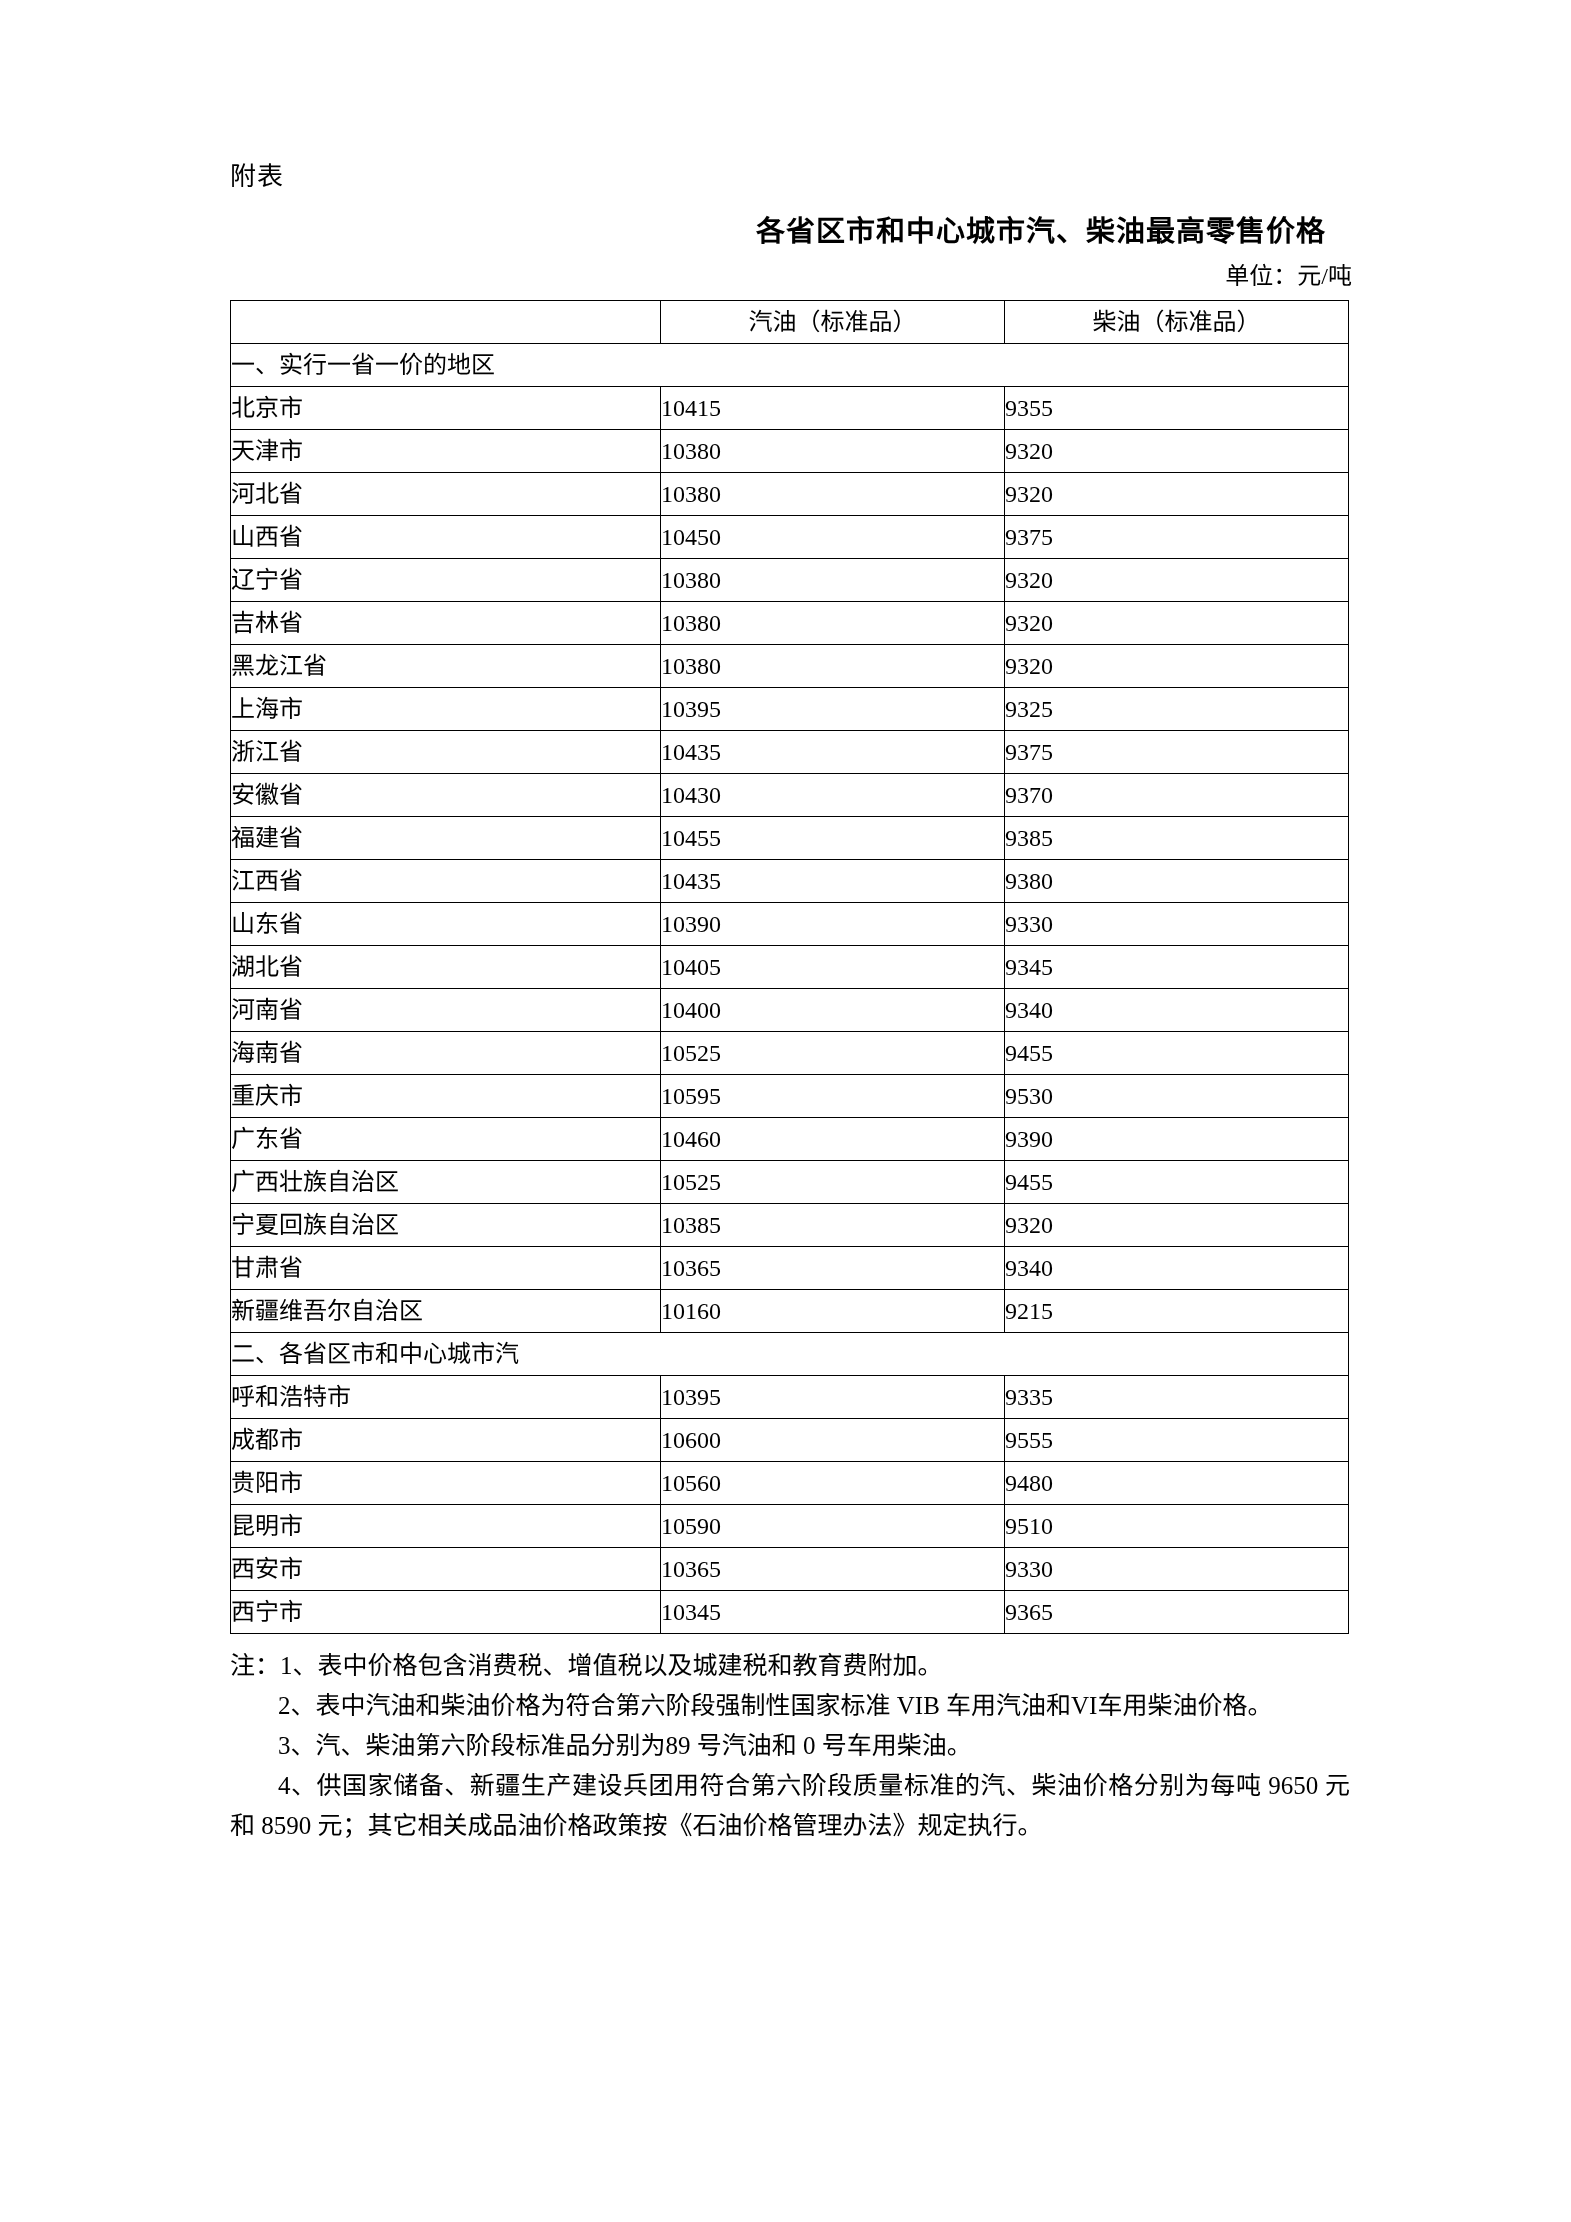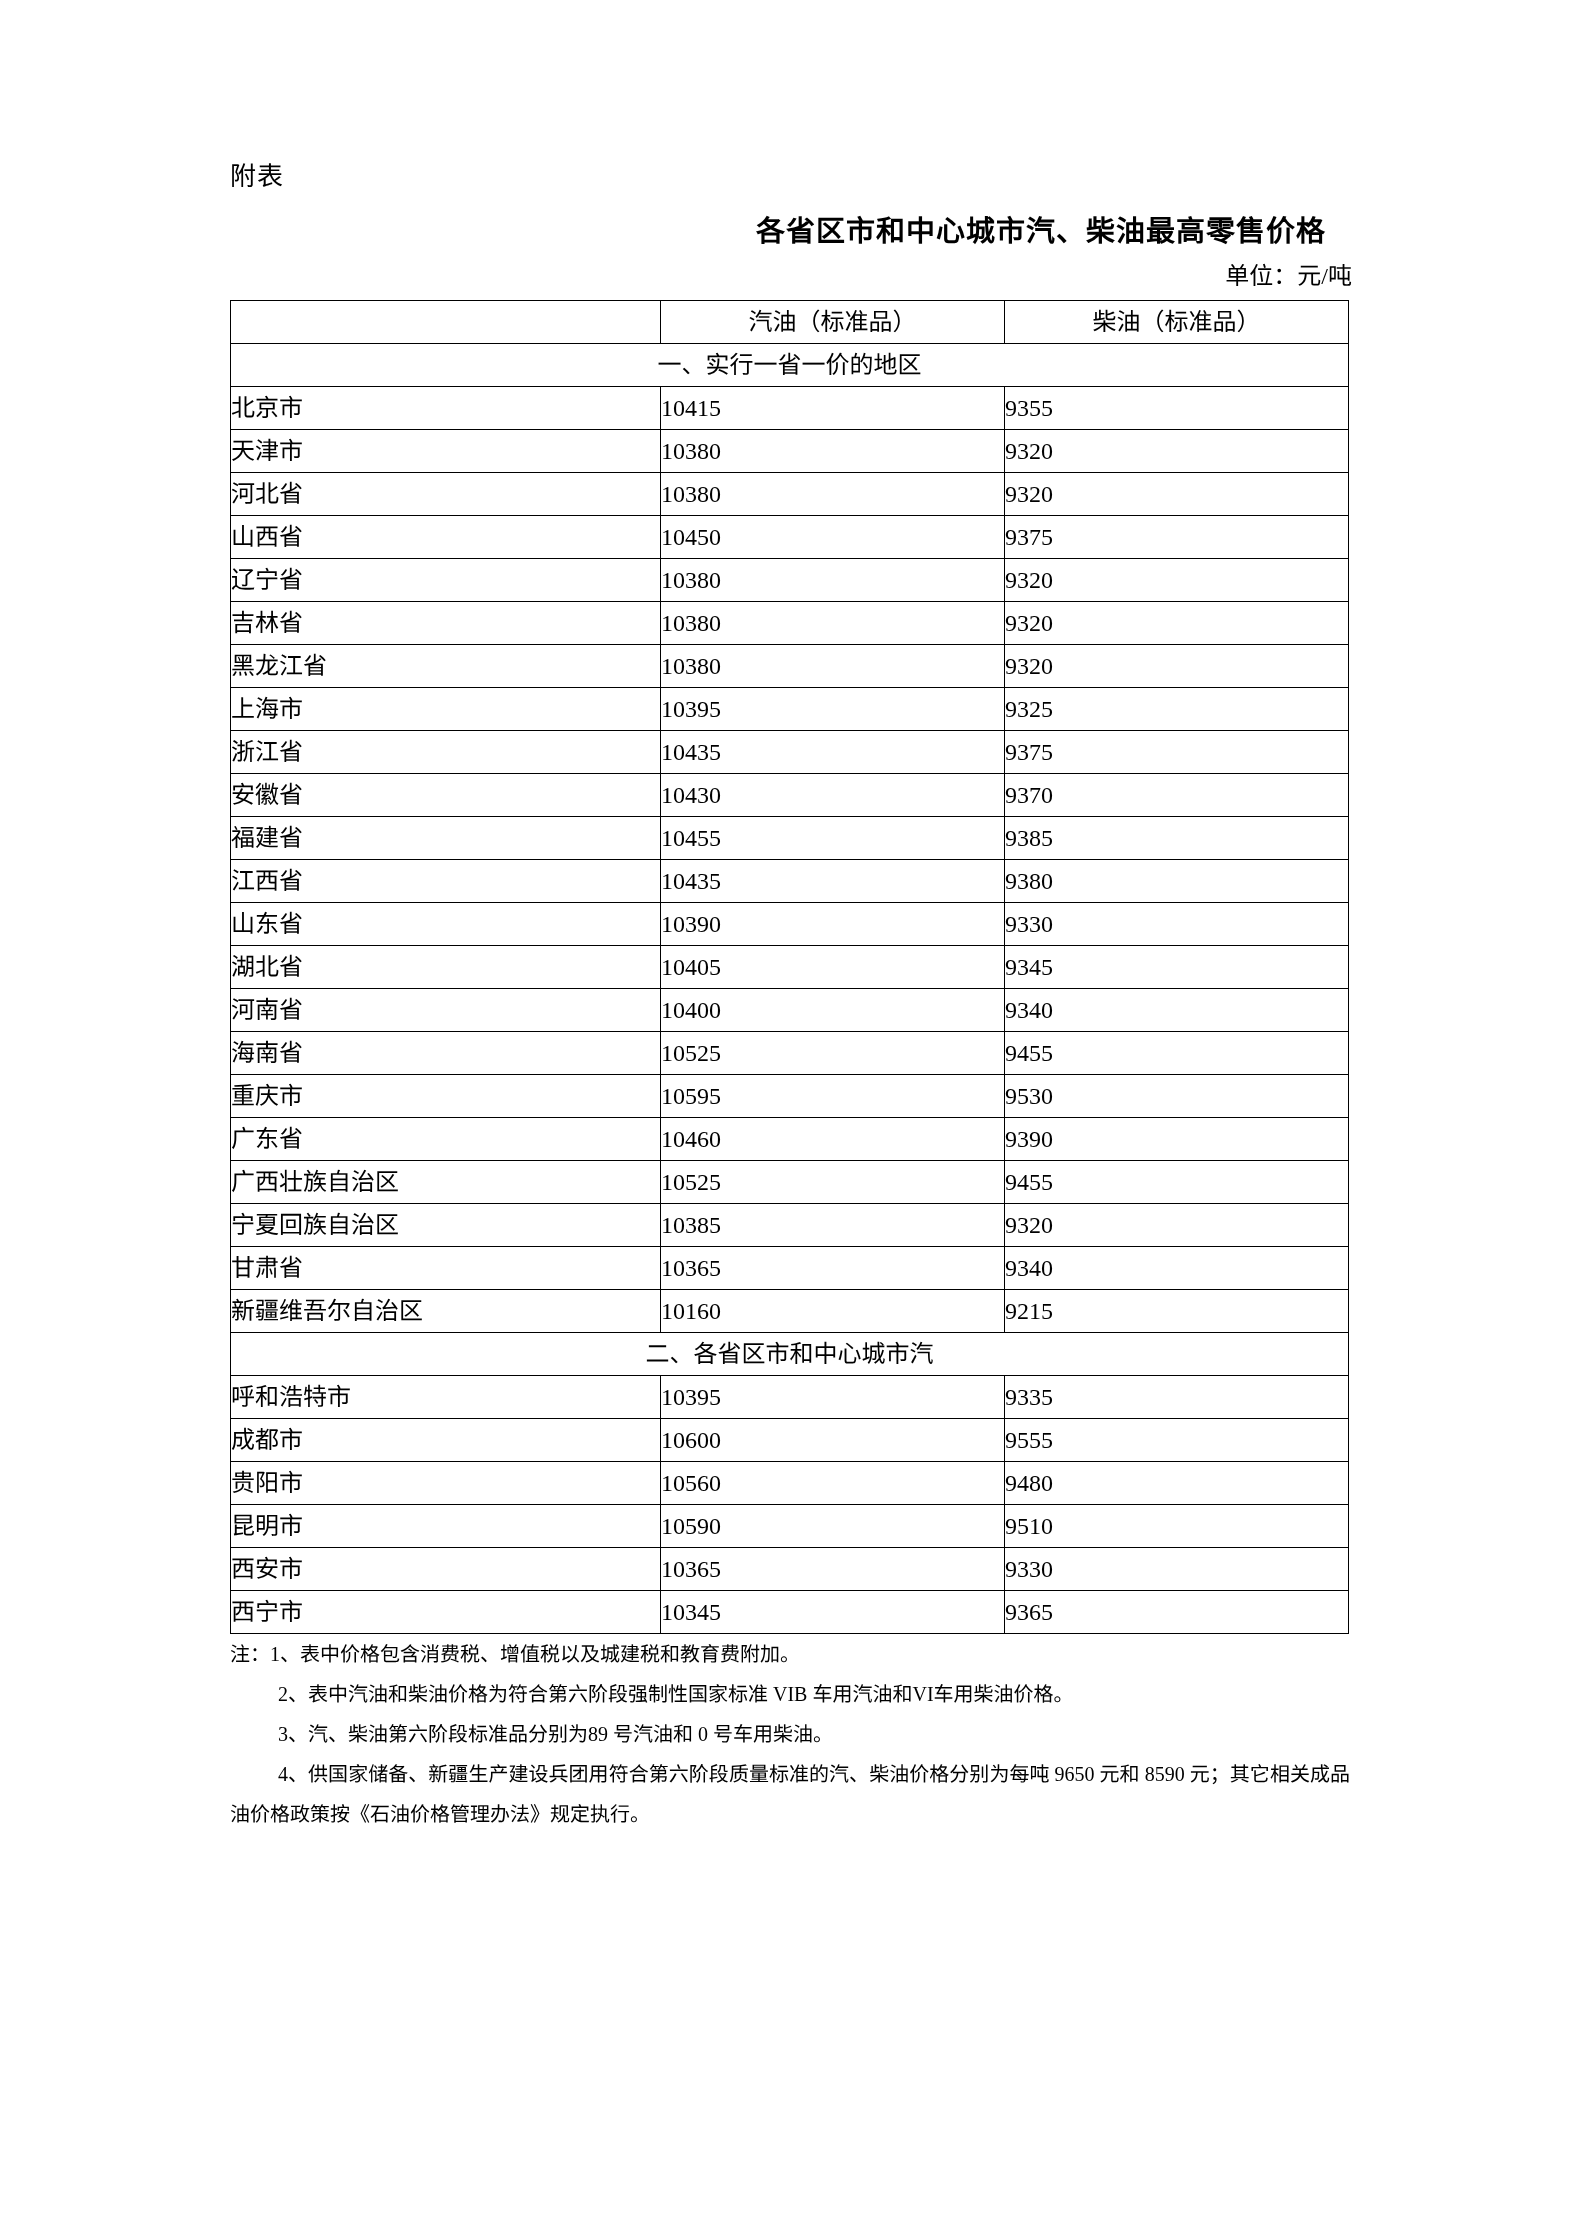--- a/index.html
+++ b/index.html
@@ -60,34 +60,35 @@
   col.c-region { width: 430px; }
   col.c-gas { width: 344px; }
   col.c-diesel { width: 344px; }
 
   .hdr-blank { }
   .hdr-cell {
     text-align: center;
     font-size: 25px;
   }
   .section-cell {
-    text-align: center;
+    text-align: left;
     padding-left: 10px;
     font-size: 24px;
   }
   .region-cell {
     text-align: left;
     padding-left: 10px;
     font-size: 24px;
   }
   .num-cell {
     font-size: 24px;
   }
   .notes {
-    font-size: 20px;
+    margin-top: 12px;
+    font-size: 25px;
     line-height: 40px;
     width: 1120px;
   }
   .notes p {
     margin: 0;
     text-align: justify;
     text-justify: inter-ideograph;
   }
   .notes p.indent {
     text-indent: 48px;

